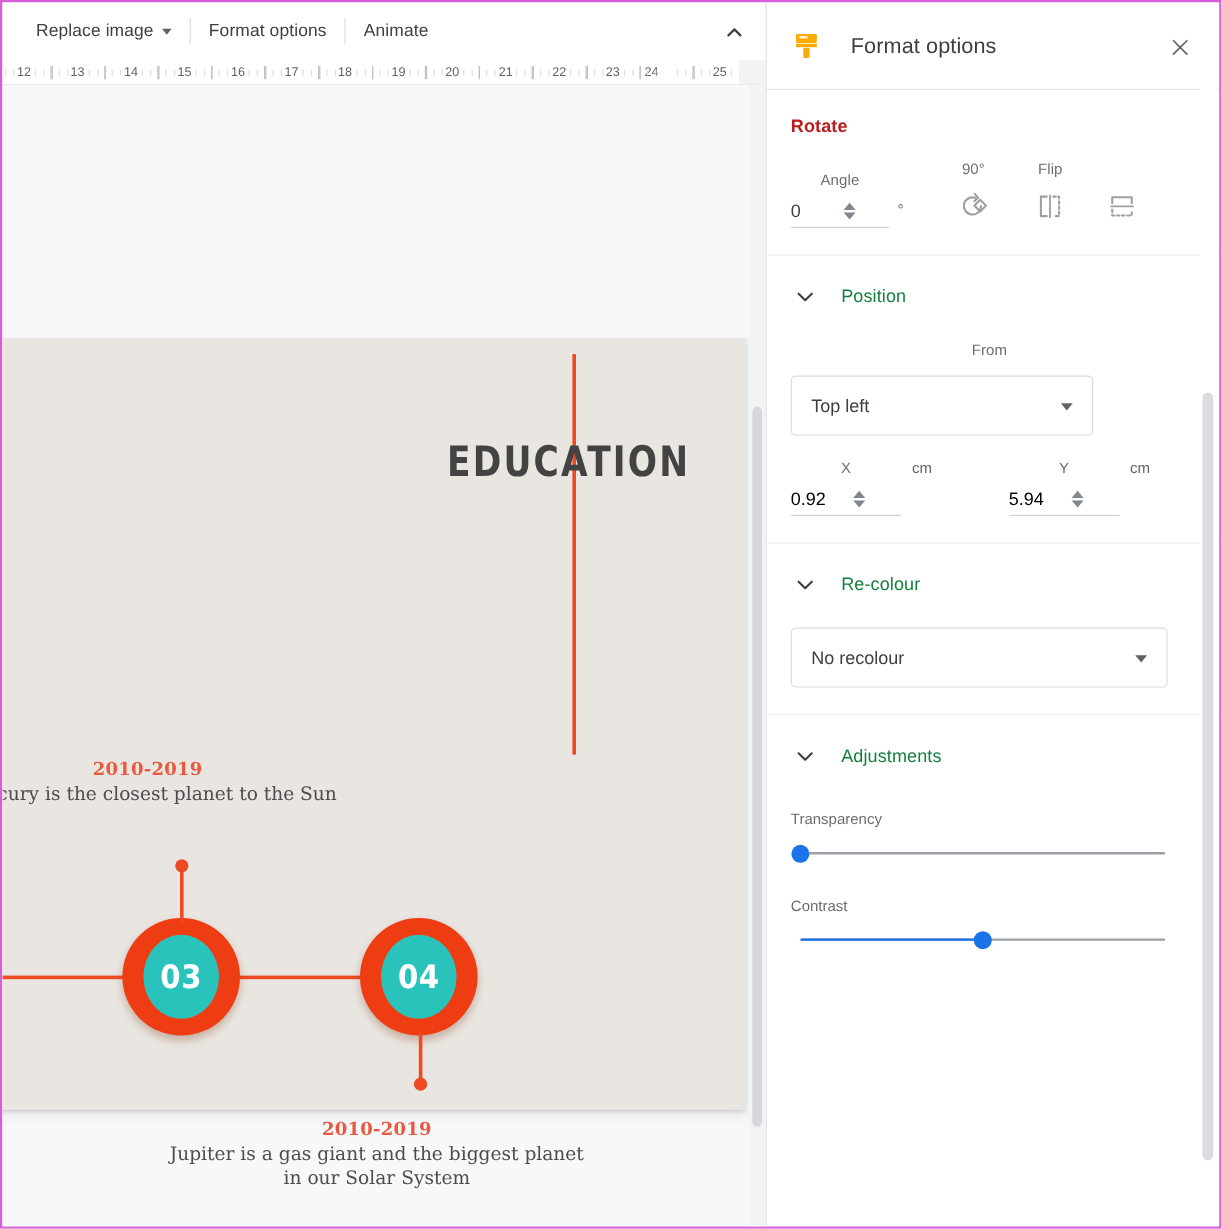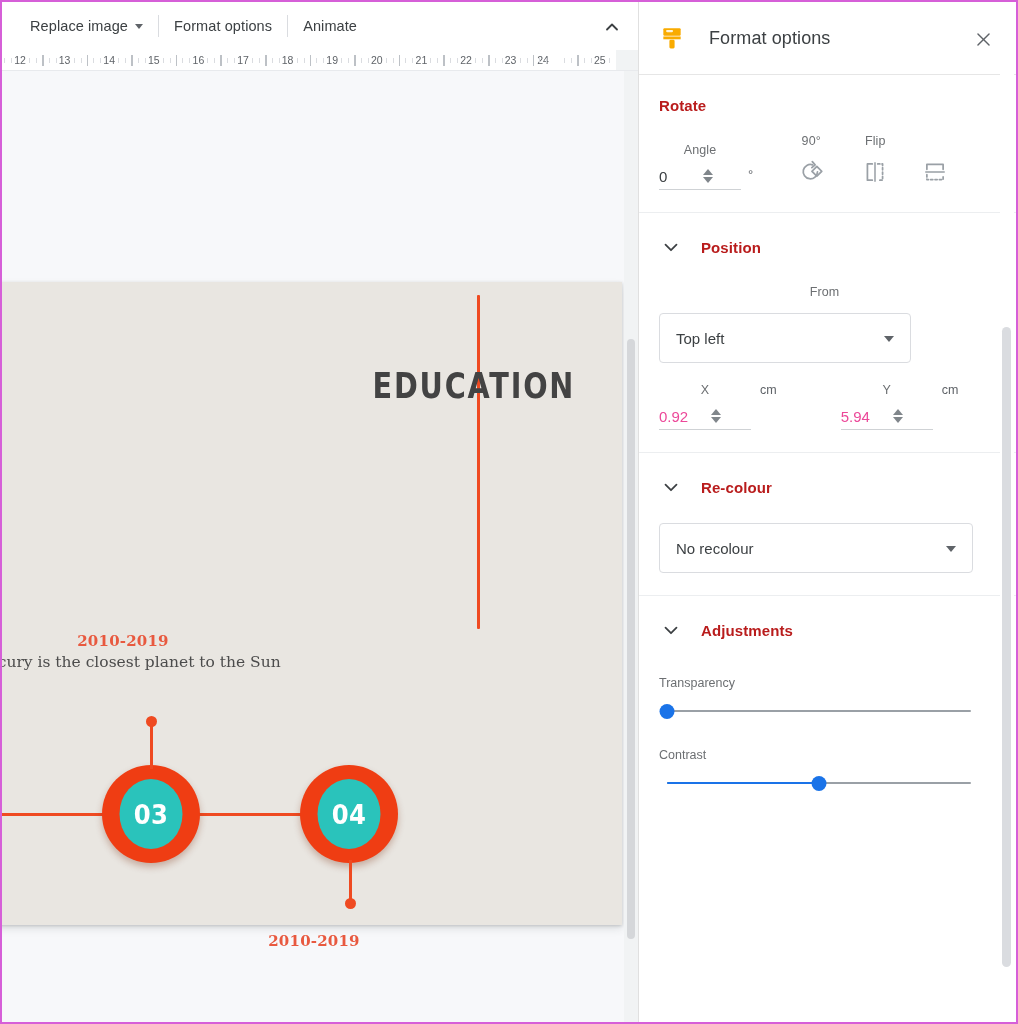--- a/index.html
+++ b/index.html
@@ -229,21 +229,21 @@
     padding: 22px 26px 22px 20px;
     border-bottom: 1px solid #eceef0;
   }
   .section-noline { border-bottom: none; }
 
   .sec-head {
     display: flex; align-items: center;
     margin-bottom: 6px;
   }
   .sec-title {
-    font-size: 15px; color: #b91c1c; font-weight: 700;
+    font-size: 15px; color: #15803d; font-weight: 400;
     letter-spacing: .1px;
   }
   .sec-title-plain {
     font-size: 15px; color: #b91c1c; font-weight: 700;
     letter-spacing: .1px;
   }
   .chev {
     width: 24px; height: 24px; margin-right: 18px;
     display: flex; align-items: center; justify-content: center;
     cursor: pointer;
@@ -326,21 +326,21 @@
   .dd-w2 { width: 314px; }
 
   .xy-row { display: flex; margin-top: 20px; }
   .xy-field { width: 92px; }
   .xy-box {
     display: flex; align-items: center;
     border-bottom: 1px solid #cfd2d5;
     height: 27px;
   }
   .xy-val {
-    font-size: 15px; color: #ec4899;
+    font-size: 15px; color: #000000;
     width: 52px; border: none; outline: none; background: transparent;
     font-family: "Liberation Sans", sans-serif;
   }
   .unit { font-size: 12.5px; color: #5f6368; margin-left: 9px; margin-bottom: 6px; }
   .xy-gap { width: 64px; }
 
   
   .slider-block { margin-top: 18px; }
   .slider-label { font-size: 12.5px; color: #6c6f72; margin-bottom: 14px; }
   .slider {
@@ -527,20 +527,21 @@
         <div class="stem stem-down"></div>
         <div class="stem-dot dot-down"></div>
 
         <div class="tl-text txt-merc">
           <div class="tl-date">2010-2019</div>
           <div class="tl-body">Mercury is the closest planet to the Sun</div>
         </div>
 
         <div class="tl-text txt-jup">
           <div class="tl-date">2010-2019</div>
+          <div class="tl-body">Jupiter is a gas giant and the biggest planet in our Solar System</div>
         </div>
 
       </div>
     </div>
 
     <div class="cv-scroll-v">
       <div class="cv-thumb-v"></div>
     </div>
   </div>
 

